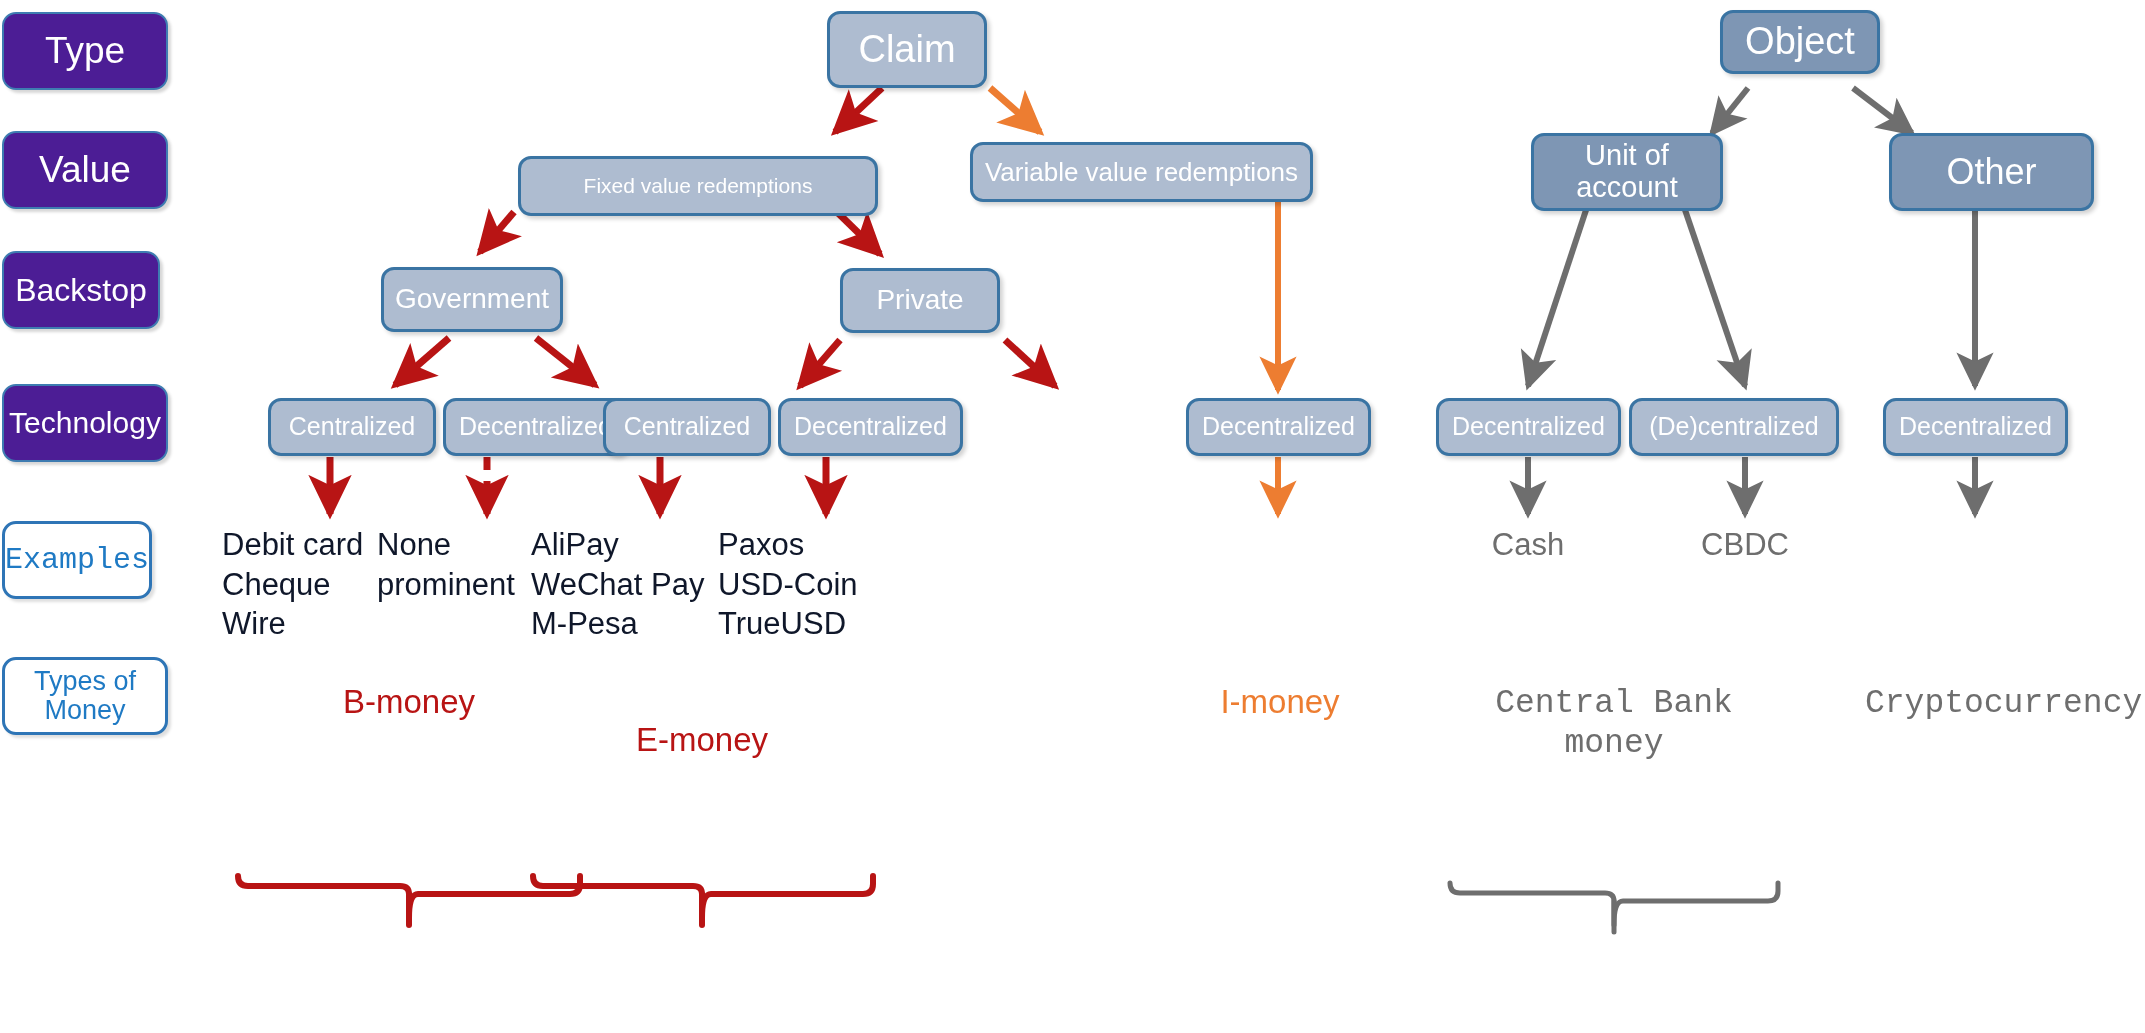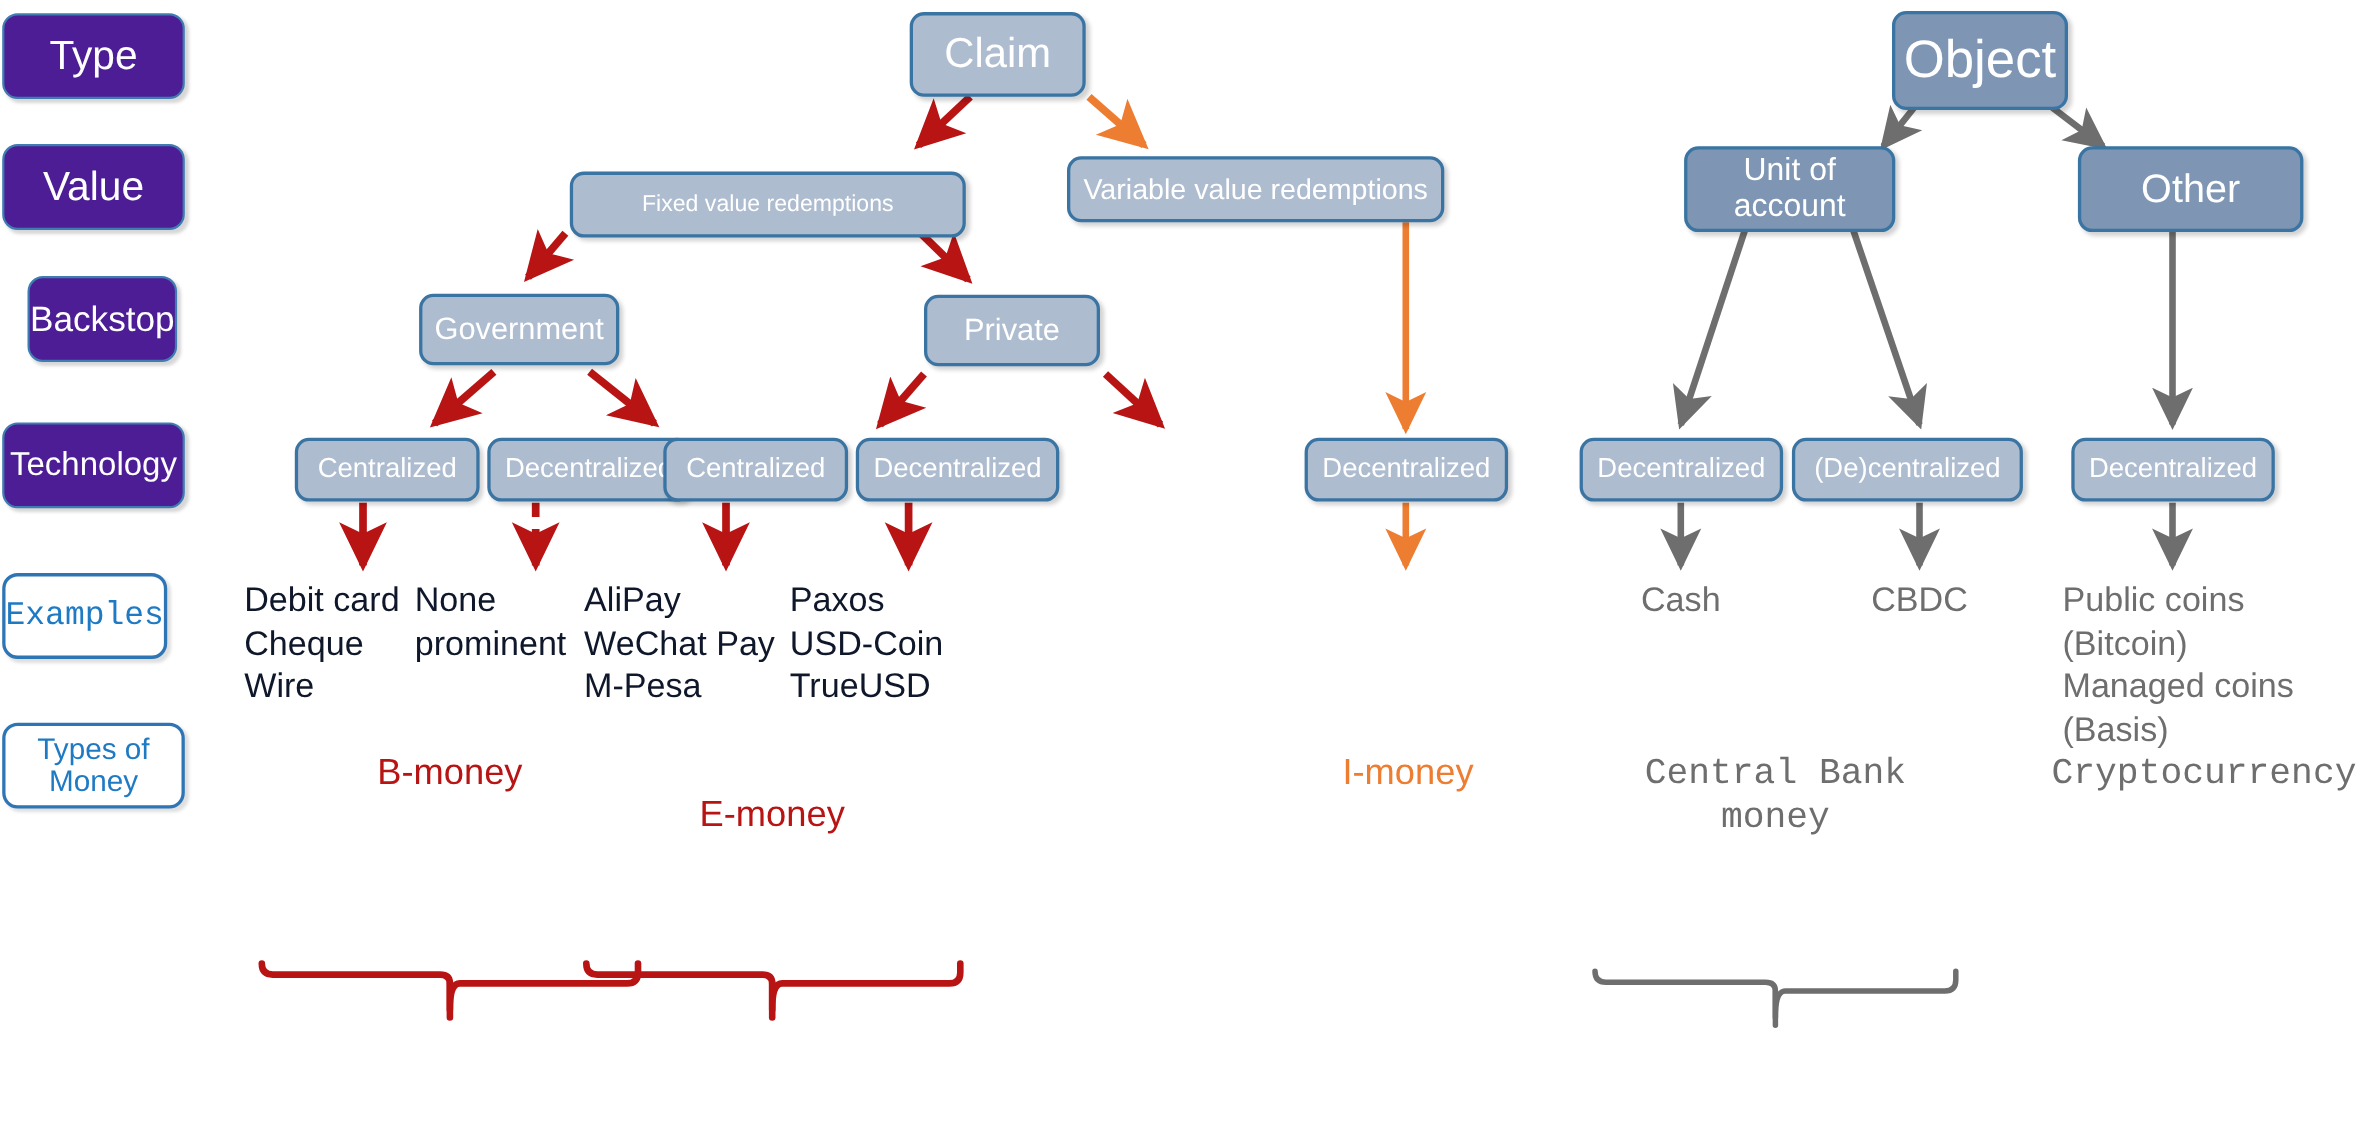--- a/index.html
+++ b/index.html
@@ -156,32 +156,32 @@
 
     <path d="M1450,883 Q1450,893 1460,893 L1605,893 Q1614,893 1614,901 L1614,925 Q1614,901 1623,901
              L1768,901 Q1778,901 1778,891 L1778,883" fill="none" stroke="#6e6e6e" stroke-width="5" stroke-linecap="round" stroke-linejoin="round"></path>
     <path d="M1614,901 L1614,932" fill="none" stroke="#6e6e6e" stroke-width="5" stroke-linecap="round"></path>
   </svg>
 
   <div class="dim-label filled" style="left:2px; top:12px; width:166px; height:78px; font-size:37px;">Type</div>
 
   <div class="dim-label filled" style="left:2px; top:131px; width:166px; height:78px; font-size:37px;">Value</div>
 
-  <div class="dim-label filled" style="left:2px; top:251px; width:136px; height:78px; font-size:32px;margin-left:23px;">Backstop</div>
+  <div class="dim-label filled" style="left:2px; top:251px; width:158px; height:78px; font-size:32px;">Backstop</div>
 
   <div class="dim-label filled" style="left:2px; top:384px; width:166px; height:78px; font-size:30px;">Technology</div>
 
   <div class="dim-label hollow" style="left:2px; top:521px; width:150px; height:78px; font-size:30px;font-family:Liberation Mono, monospace;">Examples</div>
 
   <div class="dim-label hollow" style="left:2px; top:657px; width:166px; height:78px; font-size:27px; white-space:pre-line;">Types of
 Money</div>
 
   <div class="node light" style="left:827px; top:11px; width:160px; height:77px; font-size:38px;">Claim</div>
 
-  <div class="node dark" style="left:1720px; top:10px; width:160px; height:90px; font-size:48px;">Object</div>
+  <div class="node dark" style="left:1720px; top:10px; width:160px; height:64px; font-size:38px;">Object</div>
 
   <div class="node light" style="left:518px; top:156px; width:360px; height:60px; font-size:21px;">Fixed value redemptions</div>
 
   <div class="node light" style="left:970px; top:142px; width:343px; height:60px; font-size:26px;">Variable value redemptions</div>
 
   <div class="node dark" style="left:1531px; top:133px; width:192px; height:78px; font-size:29px; white-space:pre-line;">Unit of
 account</div>
 
   <div class="node dark" style="left:1873px; top:133px; width:205px; height:78px; font-size:36px;margin-left:16px;">Other</div>
 
@@ -218,24 +218,20 @@
 
   <div class="leaf red left" style="left:718px; top:525px; width:210px; font-size:31px;">Paxos
 USD-Coin
 TrueUSD</div>
 
 
   <div class="leaf grey center" style="left:1438px; top:525px; width:180px; font-size:31px;">Cash</div>
 
   <div class="leaf grey center" style="left:1655px; top:525px; width:180px; font-size:31px;">CBDC</div>
 
-  <div class="leaf grey left" style="left:1875px; top:525px; width:255px; font-size:31px;">Public coins
-(Bitcoin)
-Managed coins
-(Basis)</div>
 
   <div class="money red" style="left:289px; top:682px; width:240px; font-size:33px;">B-money</div>
 
   <div class="money red" style="left:582px; top:720px; width:240px; font-size:33px;">E-money</div>
 
   <div class="money orange" style="left:1160px; top:682px; width:240px; font-size:33px;">I-money</div>
 
   <div class="money grey" style="left:1444px; top:684px; width:340px; font-size:33px;">Central Bank money</div>
 
   <div class="money grey" style="left:1865px; top:684px; width:270px; font-size:33px; text-align:left;">Cryptocurrency</div>

